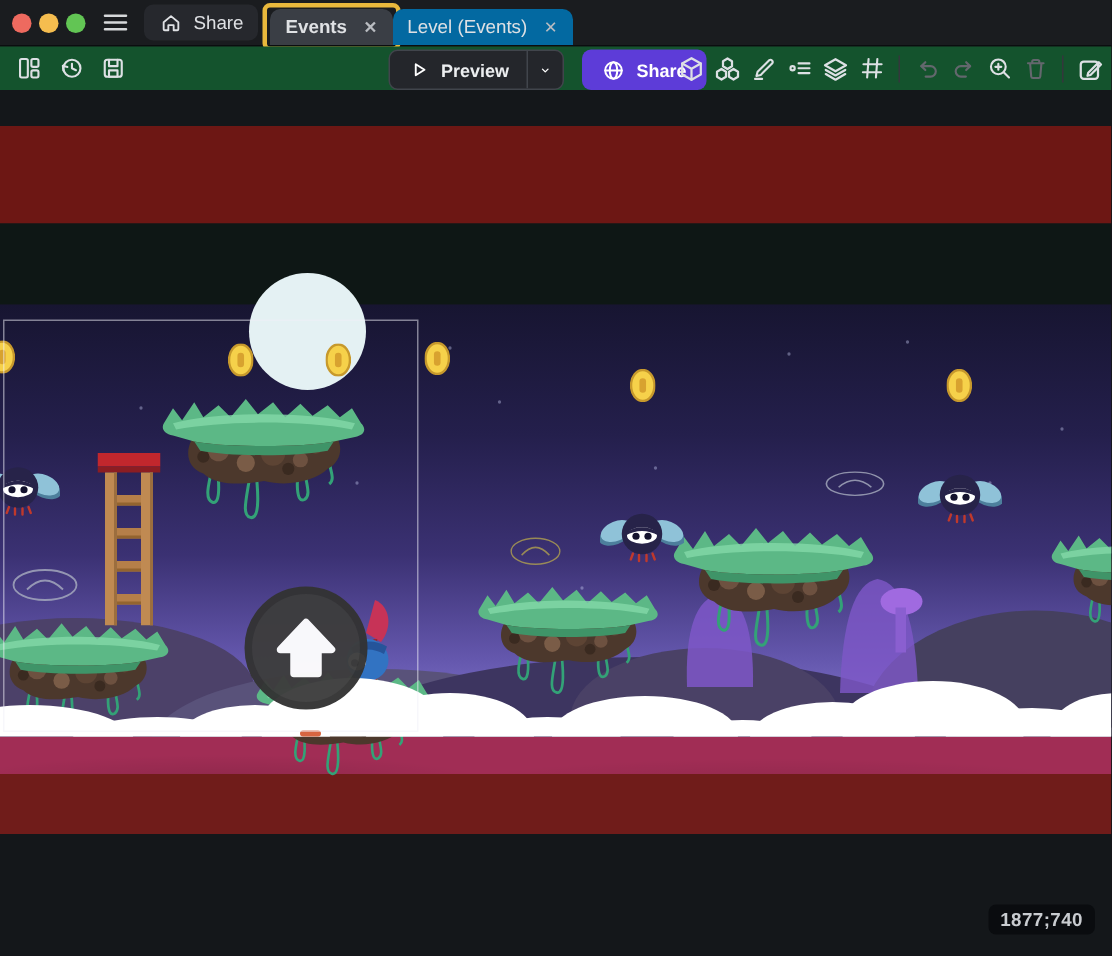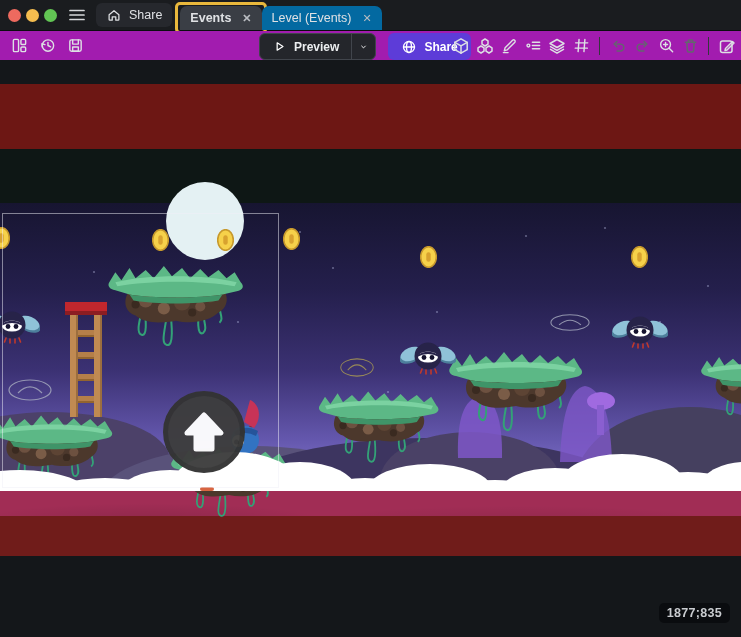--- a/index.html
+++ b/index.html
@@ -15,21 +15,21 @@
   .hamburger{margin-left:9px;background:none;border:none;padding:2px;cursor:pointer;}
   .tabs{display:flex;align-items:flex-end;height:100%;margin-left:8px;}
   .tab{display:flex;align-items:center;gap:7px;height:24px;padding:0 10px;background:#0369a1;
        color:#dfe1e4;font-size:12.5px;border-radius:7px 7px 0 0;position:relative;cursor:pointer;}
   .tab-home{border-radius:6px;margin-bottom:3px;margin-right:8px;background:#26282d;}
   .tab-active{background:#3a3e45;font-weight:700;}
   .tab .close{font-size:11px;color:#b9bcc1;margin-left:4px;}
   .highlight{position:absolute;left:-5px;right:-5px;top:-4px;bottom:-4px;
              border:3px solid var(--tab-highlight,#e9b83c);border-radius:5px;pointer-events:none;}
   
-  .toolbar{position:absolute;top:31px;left:0;width:741px;height:29px;background:#a21caf;z-index:40;}
+  .toolbar{position:absolute;top:31px;left:0;width:741px;height:29px;background:#14532d;z-index:40;}
   .tb-group{position:absolute;top:2px;display:flex;align-items:center;}
   .tb-left{left:8px;gap:6px;}
   .tb-center{left:259px;gap:12px;}
   .tb-right{right:3px;gap:2px;}
   .icon-btn{width:22px;height:25px;display:flex;align-items:center;justify-content:center;
             background:none;border:none;padding:0;cursor:pointer;}
   .icon-btn svg{stroke:#dde0e4;fill:none;stroke-width:1.5;stroke-linecap:round;stroke-linejoin:round;}
   .icon-btn.disabled svg{stroke:#63676d;}
   .tb-divider{width:1px;height:18px;background:#34373c;margin:0 5px;}
   .preview-split{display:flex;height:25px;border:1px solid #41454c;border-radius:6px;
@@ -468,14 +468,14 @@
 
   <div class="lava-dash"></div>
   <div class="selection-rect"></div>
 
   <div class="jump-button">
     <svg width="46" height="46" viewBox="0 0 46 46">
       <path d="M23,6 L40,24 H31 V40 H15 V24 H6 Z" fill="#ffffff" stroke="#ffffff" stroke-width="5" stroke-linejoin="round"></path>
     </svg>
   </div>
 
-  <div class="coords-badge">1877;835</div>
+  <div class="coords-badge">1877;740</div>
 </main>
 
 </body></html>

